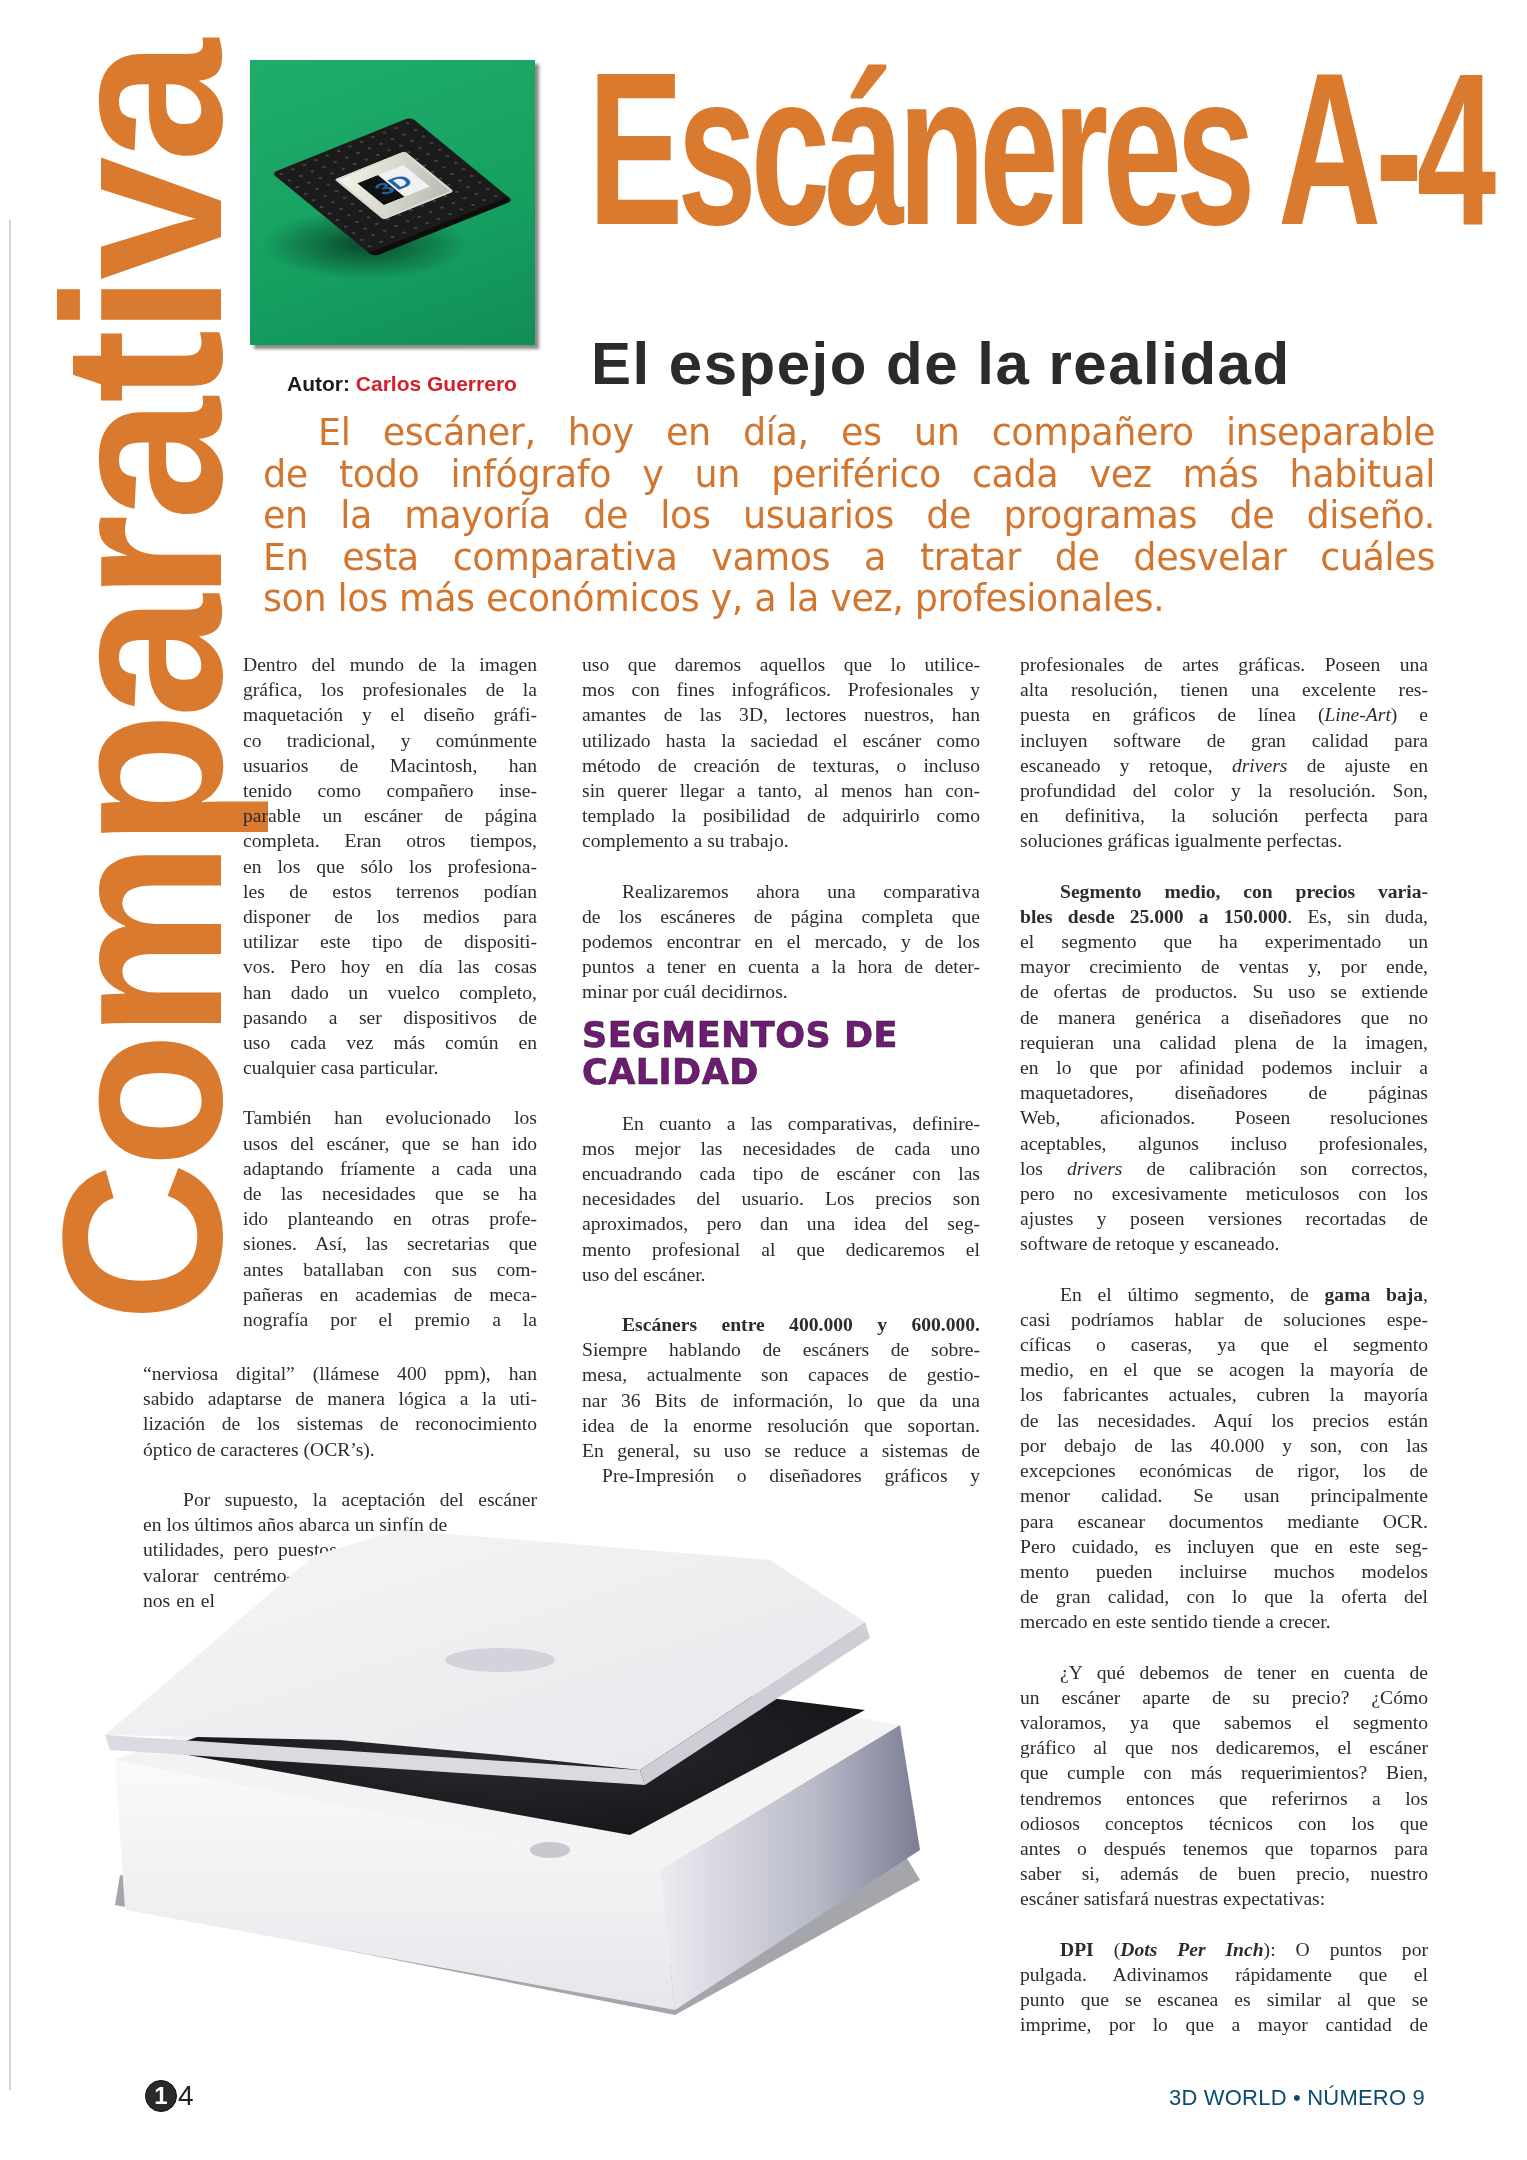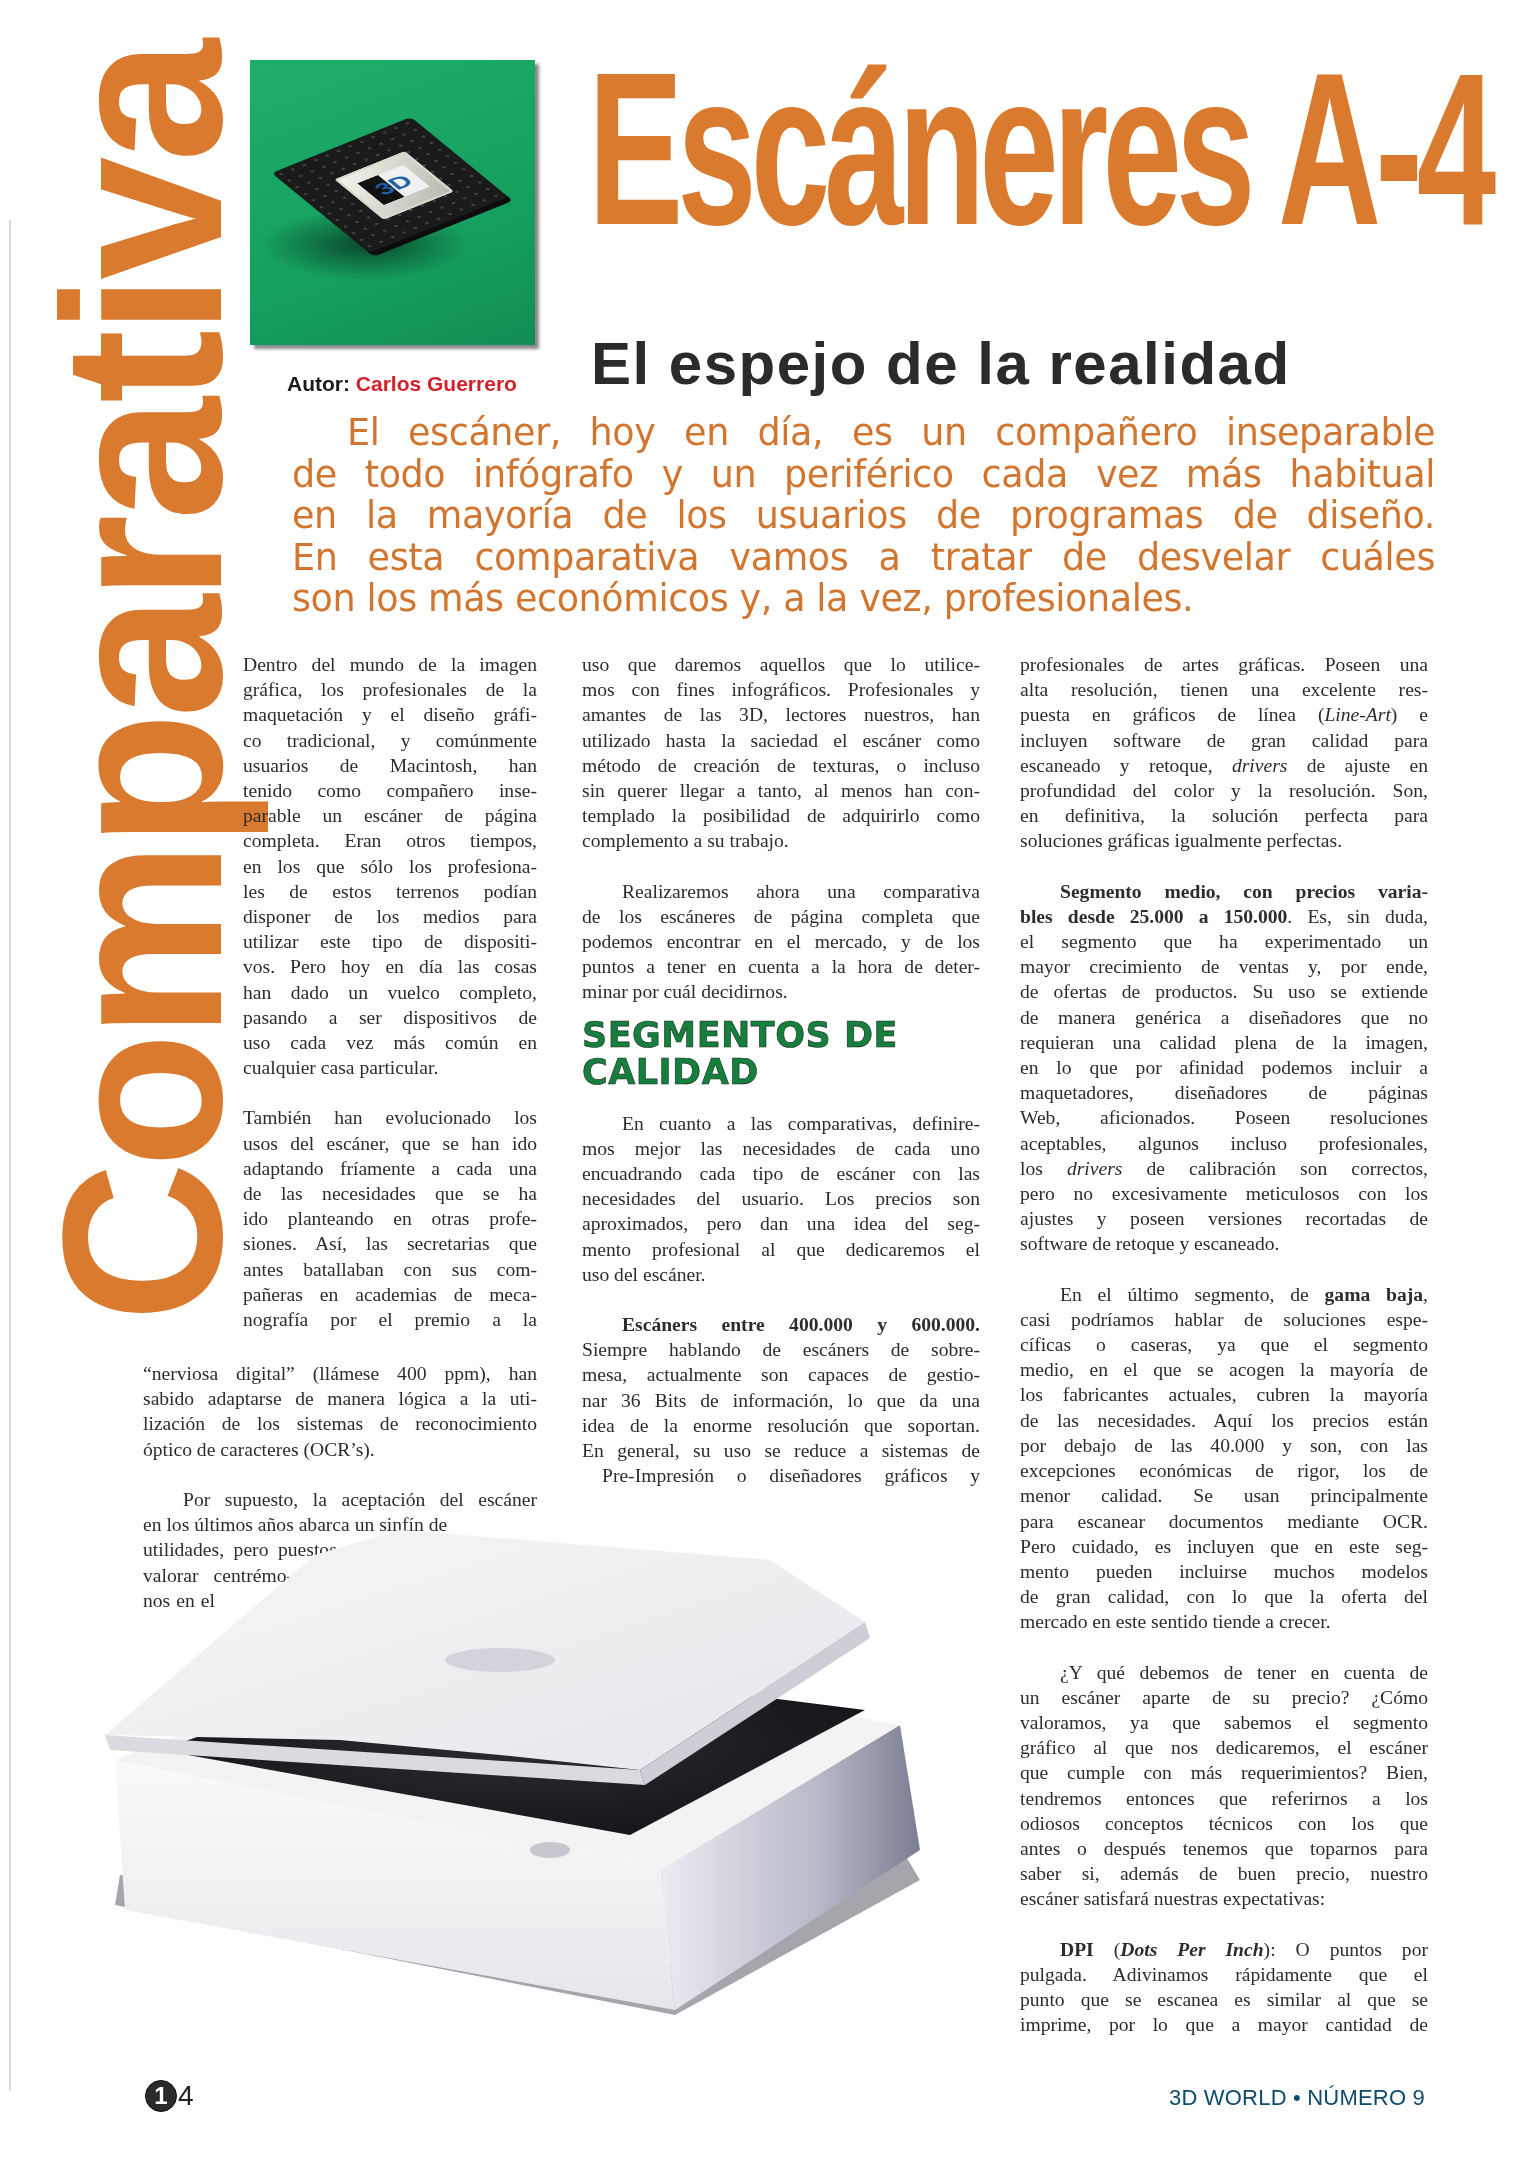--- a/index.html
+++ b/index.html
@@ -88,21 +88,21 @@
 
   
   .lead {
     left: 263px; top: 412px; width: 1172px;
     font-family: "DejaVu Sans", sans-serif;
     font-size: 36.5px; line-height: 41.5px;
     color: #d2752f;
     text-align: justify;
     letter-spacing: -0.4px;
   }
-  .lead .ln { display: block; white-space: nowrap; text-align: justify; text-align-last: justify; margin-left: 29px; }
+  .lead .ln { display: block; white-space: nowrap; text-align: justify; text-align-last: justify; }
   .lead .ln.first { padding-left: 55px; }
   .lead .ln.last { text-align-last: left; }
 
   
   .col {
     font-family: "Liberation Serif", serif;
     font-size: 19.6px; line-height: 25.2px;
     color: #2c2c2c;
   }
   .col p { margin: 0; text-align: justify; }
@@ -113,21 +113,21 @@
   .col b { font-weight: 700; }
 
   .col1a { left: 243px; top: 652px; width: 294px; }
   .col1b { left: 143px; top: 1109px; width: 394px; }
   .col1c { left: 143px; top: 1487px; width: 394px; }
   .col2 { left: 582px; top: 652px; width: 398px; }
   .col3 { left: 1020px; top: 652px; width: 408px; }
 
   .section-head {
     font-family: "DejaVu Sans", sans-serif; font-weight: 700;
-    font-size: 35px; line-height: 37px; color: #15803d;
+    font-size: 35px; line-height: 37px; color: #701a75;
     letter-spacing: 0.5px;
     margin: 12px 0 20px 0;
     -webkit-text-stroke: 0.6px #262626;
   }
 
   
   .scanner { left: 100px; top: 1510px; width: 920px; height: 520px; }
 
   
   .pagenum {

